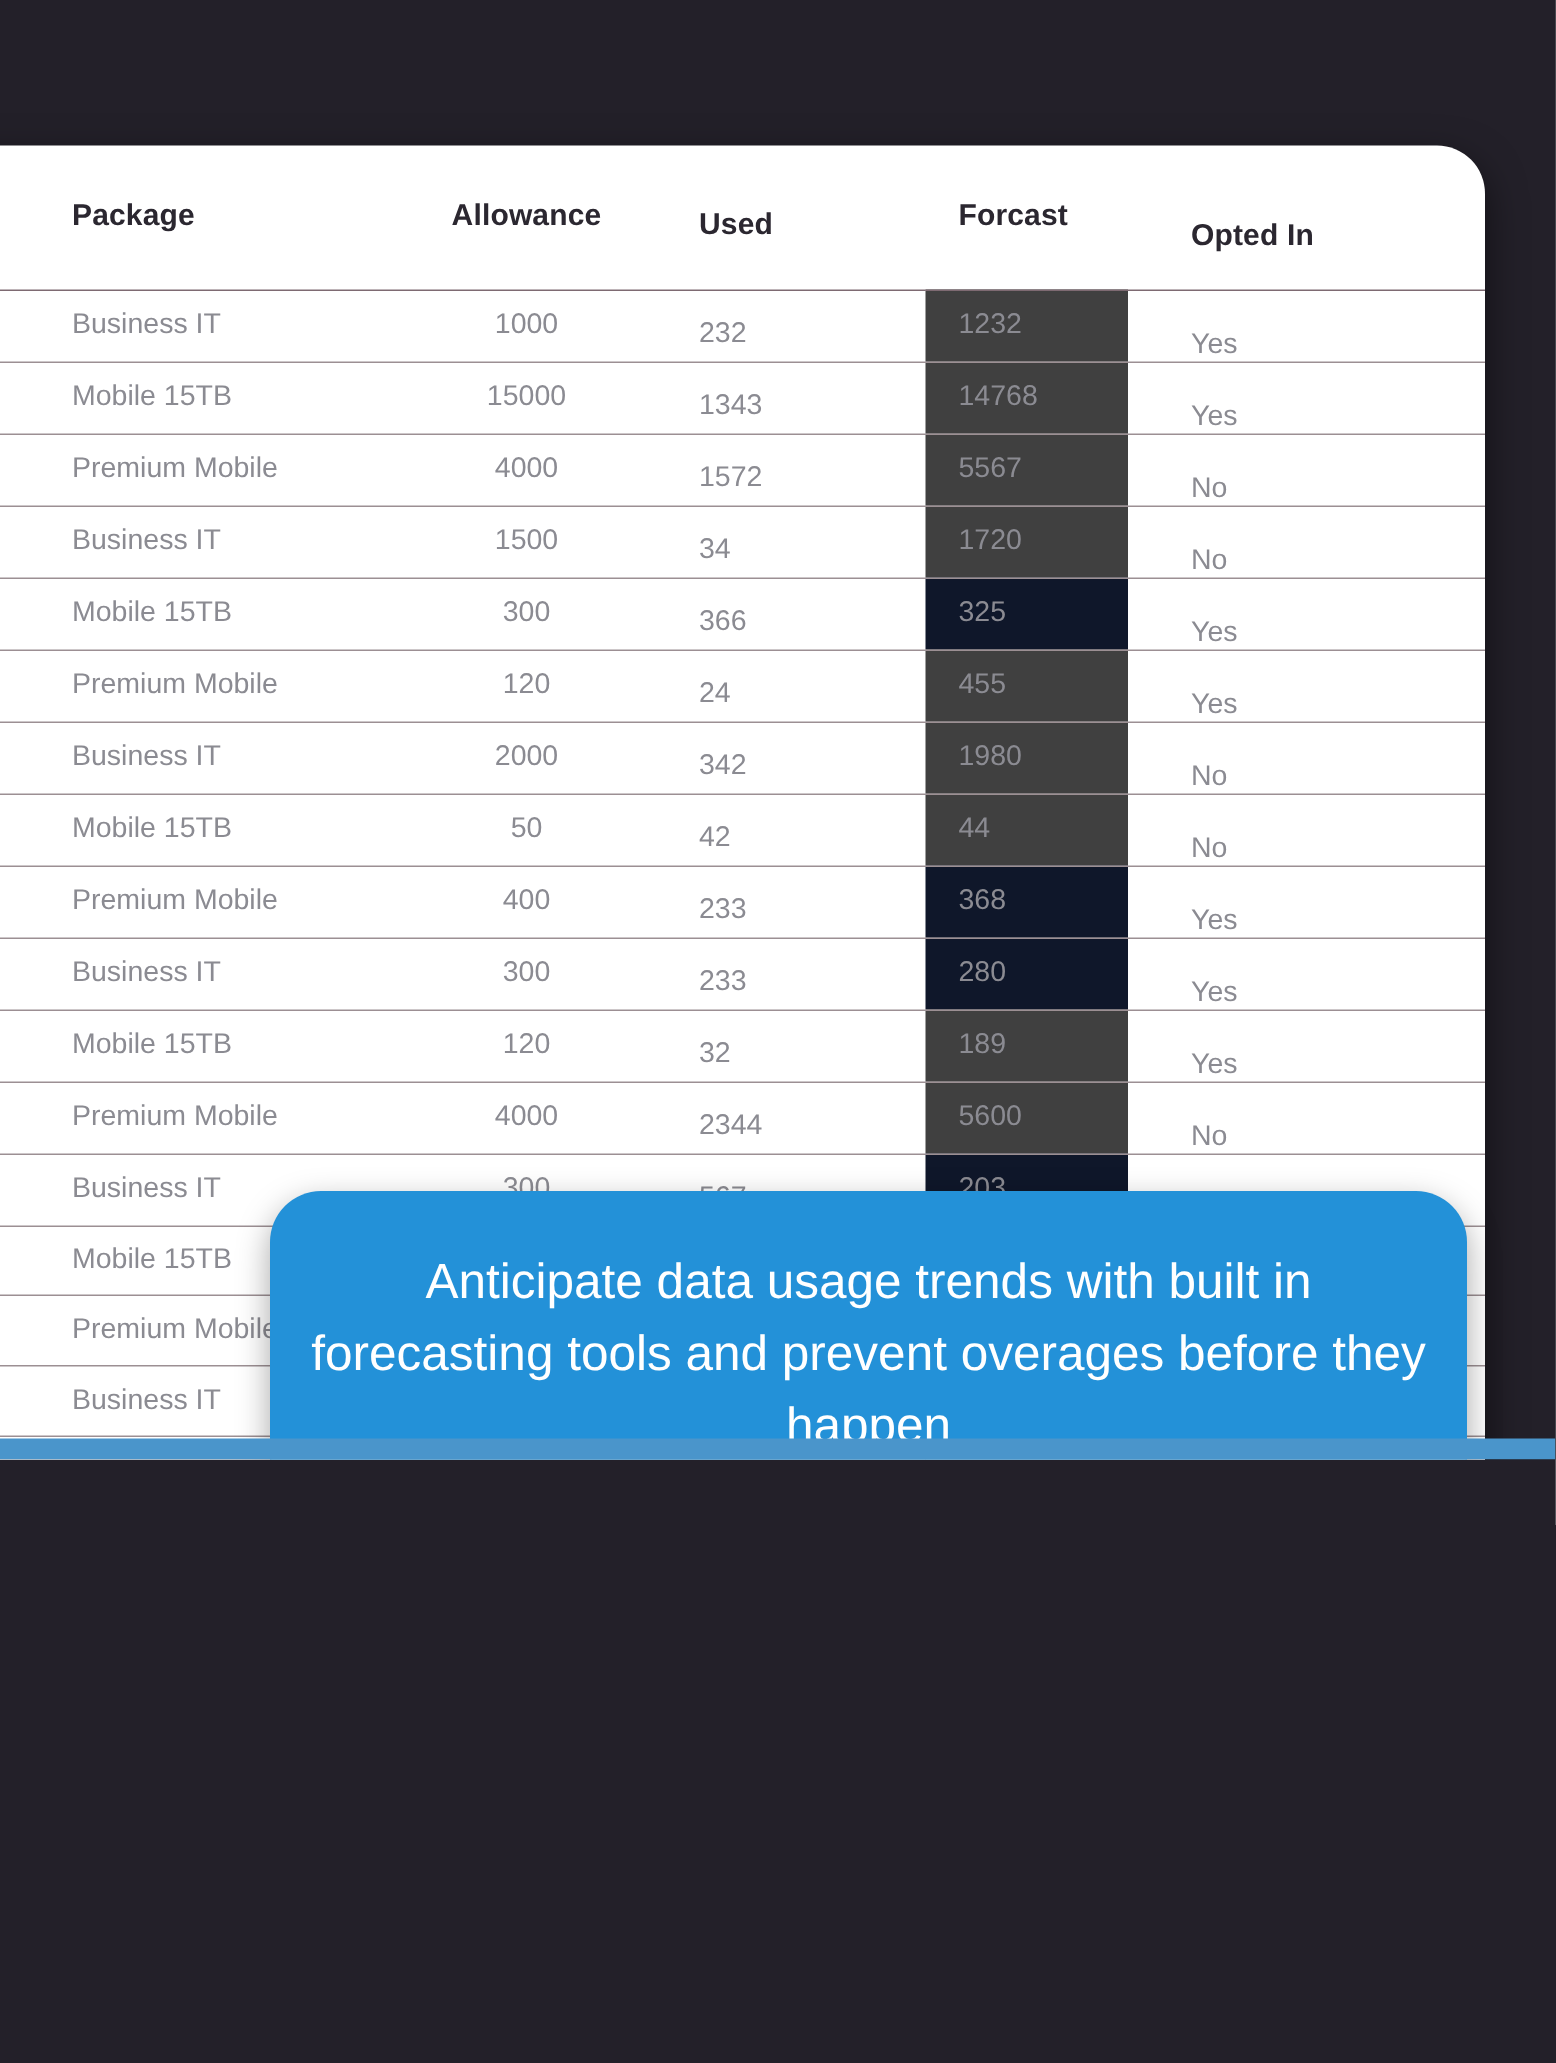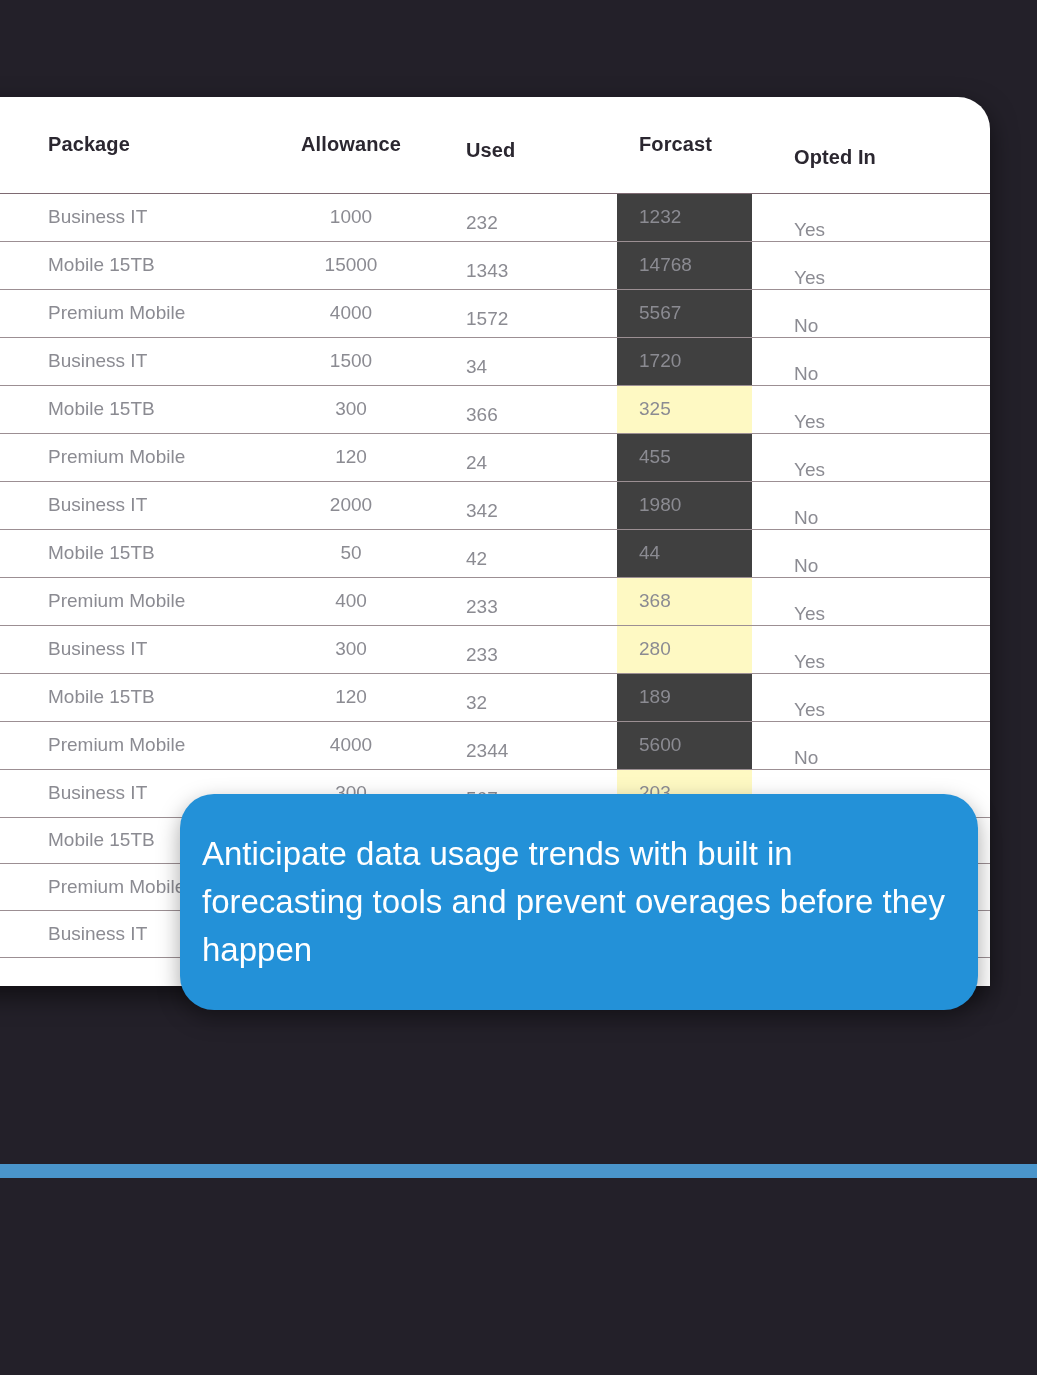--- a/index.html
+++ b/index.html
@@ -4,21 +4,21 @@
 <style>
   * { margin:0; padding:0; box-sizing:border-box; }
   html, body {
     width:1037px; height:1375px;
     background:#232029;
     font-family:"Liberation Sans", sans-serif;
     overflow:hidden;
   }
   #stage {
     position:relative;
-    width:1037px; height:1178px;
+    width:1037px; height:973px;
     background:#232029;
     overflow:hidden;
   }
 
   
   #table-card {
     position:absolute;
     left:-60px; top:97px;
     width:1050px; height:889px;
     background:#ffffff;
@@ -62,21 +62,21 @@
   }
 
   td.forecast {
     font-weight:700;
     color:#ffffff;
     font-size:19px;
     border-bottom:none;
     padding-left:0;
   }
   td.forecast.red    { background:#404040; }
-  td.forecast.amber  { background:#fef9c3; }
+  td.forecast.amber  { background:#0f172a; }
   td.forecast.blank  { background:#fff; border-bottom:1.2px solid #9c8f93; }
 
   
   .x-pkg   { display:block; padding-left:108px; }
   .x-allow { display:block; padding-left:22px;text-align:center; }
   .x-used  { display:block; padding-left:30px;margin-top:12px; }
   .x-fc    { display:block; padding-left:22px; }
   .x-opt   { display:block; padding-left:42px;margin-top:25px; }
 
   
@@ -87,20 +87,21 @@
     background:#2391D8;
     border-radius:34px;
     display:flex; align-items:center; justify-content:center;
     box-shadow:0 8px 22px rgba(0,0,0,.35);
   }
   #callout p {
     color:#ffffff;
     font-size:33px;
     line-height:1.45;
     font-weight:400;
+    text-align:center;
     padding:0 22px;
   }
 
   
   #copy {
     position:absolute;
     left:50px; top:1153px;
     width:880px;
     text-decoration:underline;
   }

